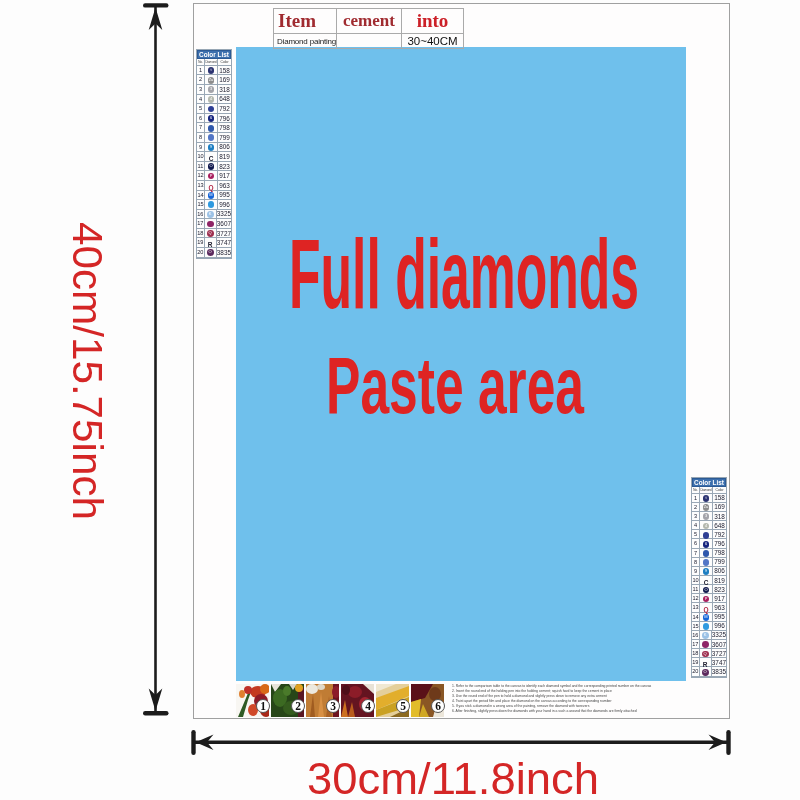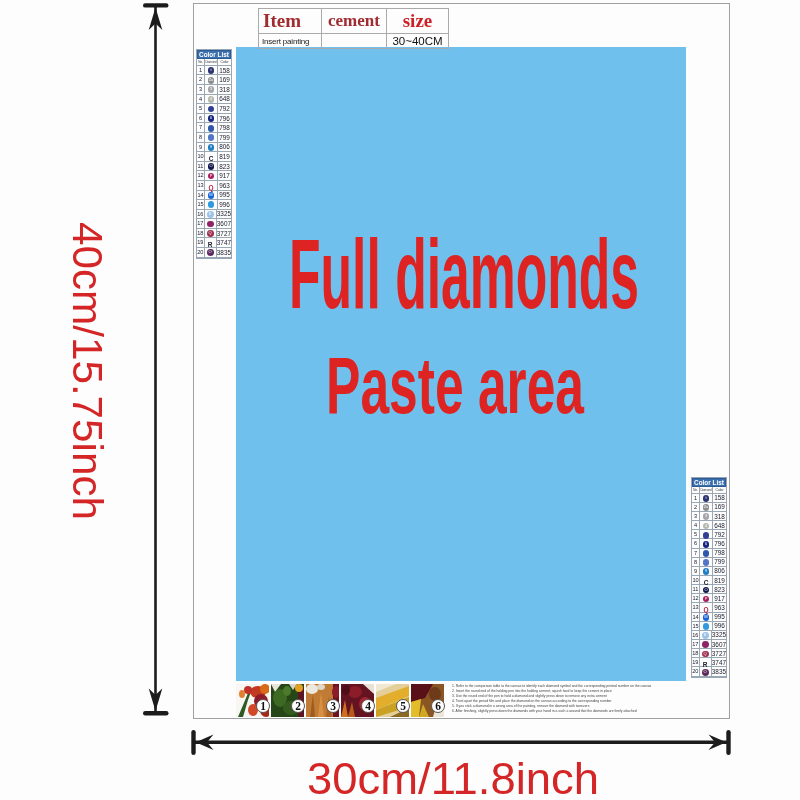--- a/index.html
+++ b/index.html
@@ -4,29 +4,29 @@
 html,body{margin:0;padding:0;width:800px;height:800px;background:#fdfdfd;overflow:hidden;}
 *{box-sizing:border-box;}
 body{font-family:"Liberation Sans",sans-serif;position:relative;}
 </style></head>
 <body>
 
 <div style="position:absolute;left:192.5px;top:3px;width:537px;height:716px;background:#fefdfd;border:1px solid #a0a0a0;"></div>
 
 <div style="position:absolute;left:236px;top:47px;width:450px;height:634px;background:#6fc0ec;"></div>
 
-<table style="position:absolute;left:258px;top:8px;width:190px;height:34px;border-collapse:collapse;table-layout:fixed;">
+<table style="position:absolute;left:273px;top:8px;width:190px;height:34px;border-collapse:collapse;table-layout:fixed;">
 <tbody>
       <tr style="height:19px;">
 <td style="border:0.8px solid #aaa;width:63px;font-family:'Liberation Serif',serif;font-weight:bold;font-size:19px;color:#a02b30;padding-left:4px;">Item</td>
 <td style="border:0.8px solid #aaa;width:65px;font-family:'Liberation Serif',serif;font-weight:bold;font-size:17px;color:#a02b30;text-align:center;">cement</td>
-<td style="border:0.8px solid #aaa;width:62px;font-family:'Liberation Serif',serif;font-weight:bold;font-size:19px;color:#cc2028;text-align:center;">size</td>
+<td style="border:0.8px solid #aaa;width:62px;font-family:'Liberation Serif',serif;font-weight:bold;font-size:19px;color:#cc2028;text-align:center;">into</td>
 </tr>
 <tr style="height:15px;">
-<td style="border:0.8px solid #aaa;font-size:8px;color:#222;padding-left:3px;letter-spacing:-0.2px;white-space:nowrap;">Insert painting</td>
+<td style="border:0.8px solid #aaa;font-size:8px;color:#222;padding-left:3px;letter-spacing:-0.2px;white-space:nowrap;">Diamond painting</td>
 <td style="border:0.8px solid #aaa;"></td>
 <td style="border:0.8px solid #aaa;font-size:11.5px;color:#111;text-align:center;">30~40CM</td>
 </tr>
 </tbody>
   </table>
 
 <svg style="position:absolute;left:0;top:0;" width="800" height="800" viewBox="0 0 800 800">
 
 <text x="464" y="307.5" text-anchor="middle" textLength="350" lengthAdjust="spacingAndGlyphs" font-family="Liberation Sans,sans-serif" font-weight="bold" font-size="98" fill="#de2423">Full diamonds</text>
 

